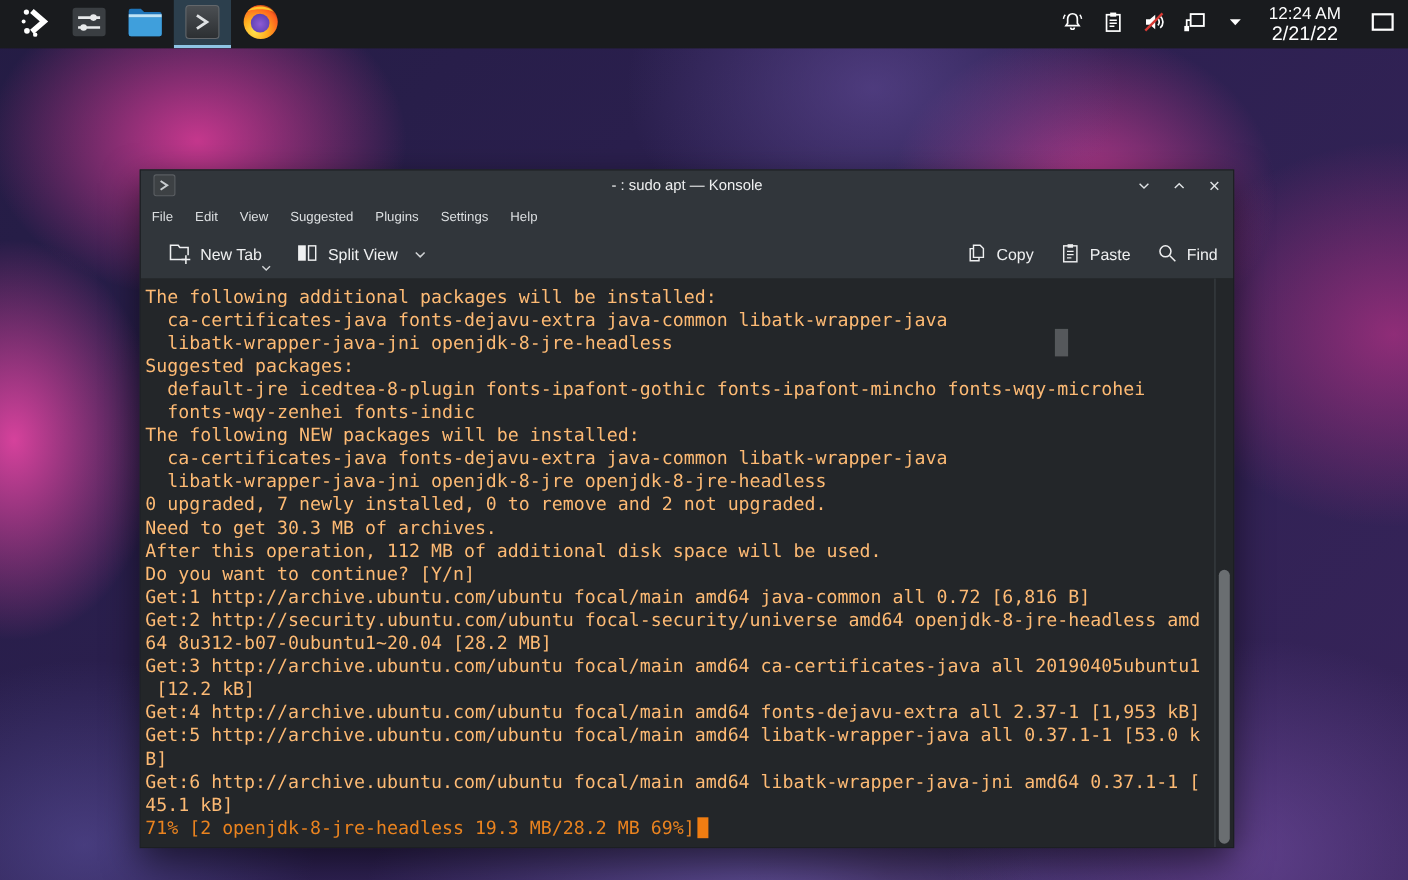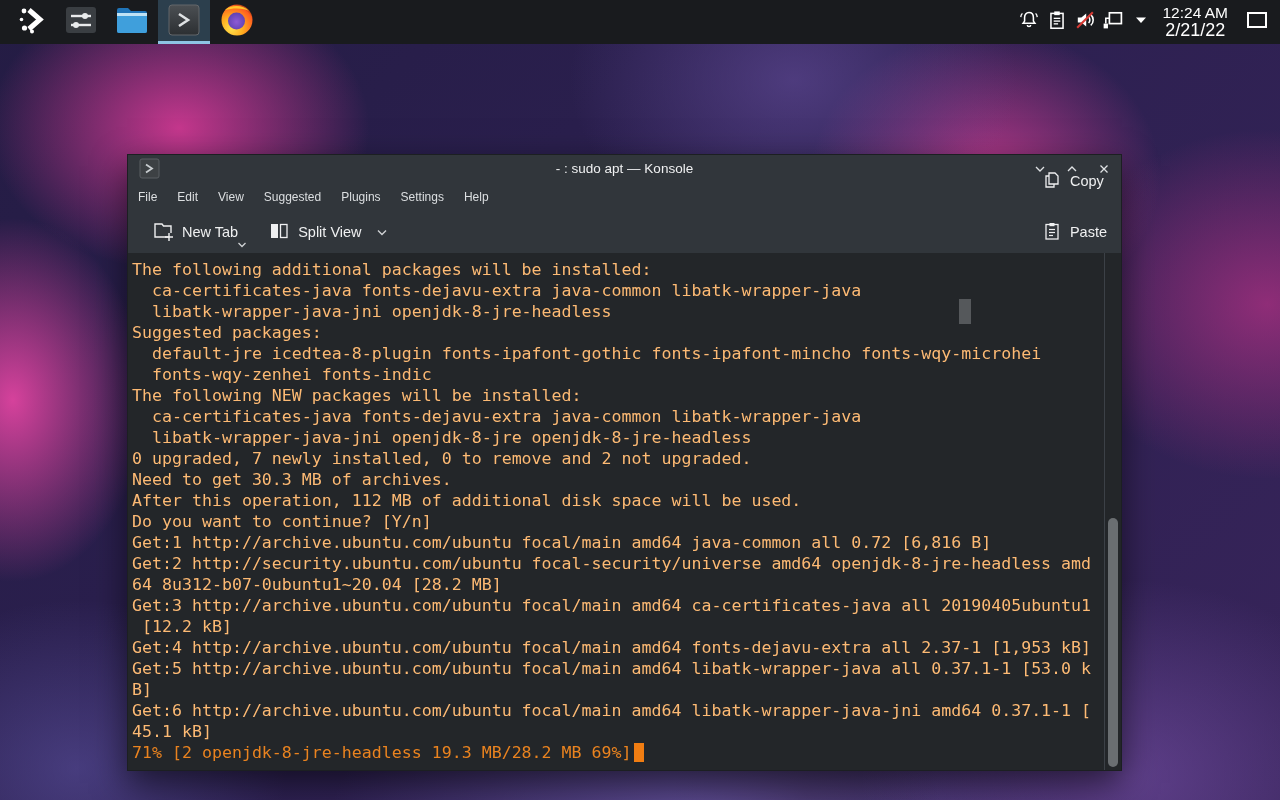--- a/index.html
+++ b/index.html
@@ -23,21 +23,21 @@
   }
 
   
   .taskbar {
     position:absolute; top:0; left:0; width:1280px; height:44px;
     background:#191b1e; display:flex; align-items:center; z-index:50;
   }
   .tb-left { display:flex; align-items:center; height:100%; padding-left:8px; }
   .tb-cell { height:44px; display:flex; align-items:center; justify-content:center; padding:0 9px; cursor:pointer; }
   .tb-cell.active { background:rgba(88,150,190,.30); box-shadow:inset 0 -3px 0 #8ec4e4; }
-  .tb-right { margin-left:auto; display:flex; align-items:center; height:100%; padding-right:10px; }
+  .tb-right { margin-left:auto; display:flex; align-items:center; height:100%; padding-right:10px; gap:9px; }
   .tray-btn { width:28px; height:44px; display:flex; align-items:center; justify-content:center; cursor:pointer; }
   .clock { text-align:center; color:#fff; line-height:1.1; padding:0 8px; cursor:pointer; }
   .clock .t { font-size:15.5px; }
   .clock .d { font-size:18px; }
   .pager { width:26px; height:44px; display:flex; align-items:center; justify-content:center; margin-left:8px; cursor:pointer; }
 
   
   .window {
     position:absolute; left:127px; top:118px; width:995px; height:617px;
     background:#31363b; box-shadow:0 12px 32px rgba(0,0,0,.55);
@@ -61,21 +61,21 @@
   }
   .menu-item { color:#dcdfe1; font-size:12px; padding:4px 10px; cursor:pointer; }
 
   .toolbar {
     position:absolute; top:56px; left:0; right:0; height:42px;
     display:flex; align-items:center; padding:0 8px 0 18px; color:#eff0f1;
   }
   .tool-btn { position:relative; display:flex; align-items:center; gap:8px; font-size:14.5px; padding:6px 6px; cursor:pointer; }
   .tool-btn .mini-chevron { position:absolute; right:-3px; bottom:-1px; }
   .tool-spacer { flex:1; }
-  .tool-right { display:flex; align-items:flex-start; gap:16px;flex-direction:column; }
+  .tool-right { display:flex; align-items:flex-end; gap:11px; }
 
   
   .terminal {
     position:absolute; top:98px; left:0; right:0; bottom:0;
     background:#232629; overflow:hidden;
   }
   .term-text {
     position:absolute; left:4px; top:6px;
     font-family:"DejaVu Sans Mono",monospace;
     font-size:16.6px; line-height:21px; color:#fdba74;

